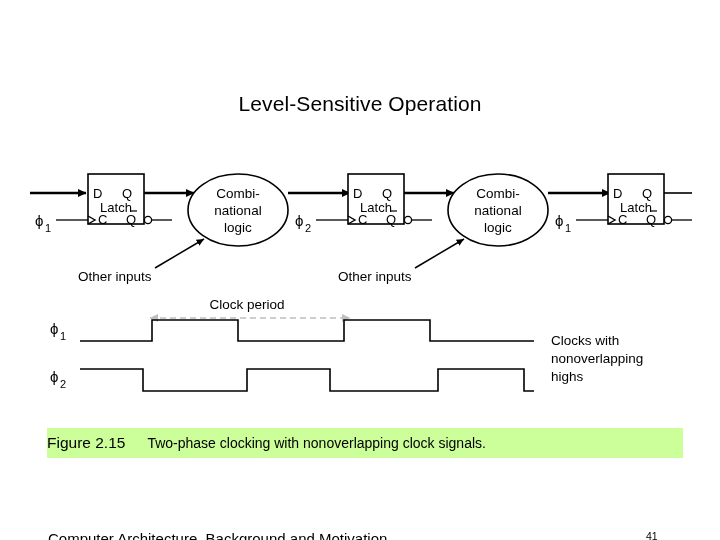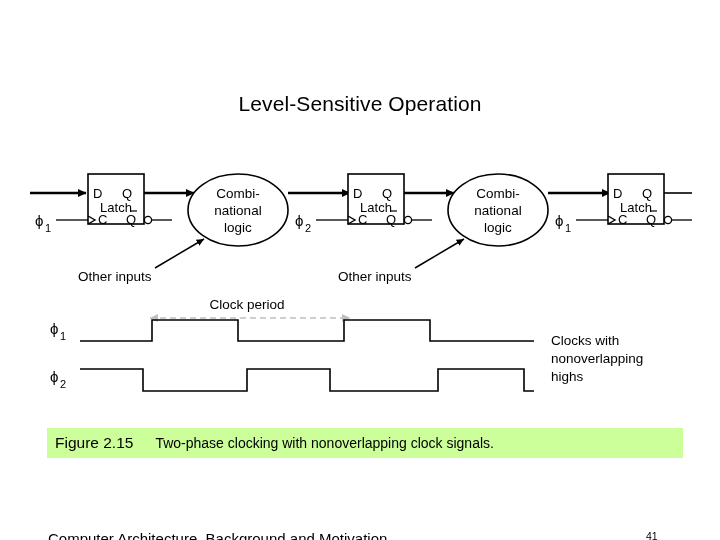--- a/index.html
+++ b/index.html
@@ -34,21 +34,21 @@
   }
   #figure-svg { display: block; }
 
   #caption-bar {
     position: absolute;
     left: 47px; top: 392px;
     width: 636px; height: 30px;
     background: #ccff99;
     display: flex;
     align-items: center;
-    padding-left: 8px;
+    padding-left: 0;
   }
   #caption-label {
     font-size: 15.5px;
     color: #000000;
     white-space: nowrap;
   }
   #caption-text {
     font-size: 14px;
     color: #000000;
     white-space: nowrap;

